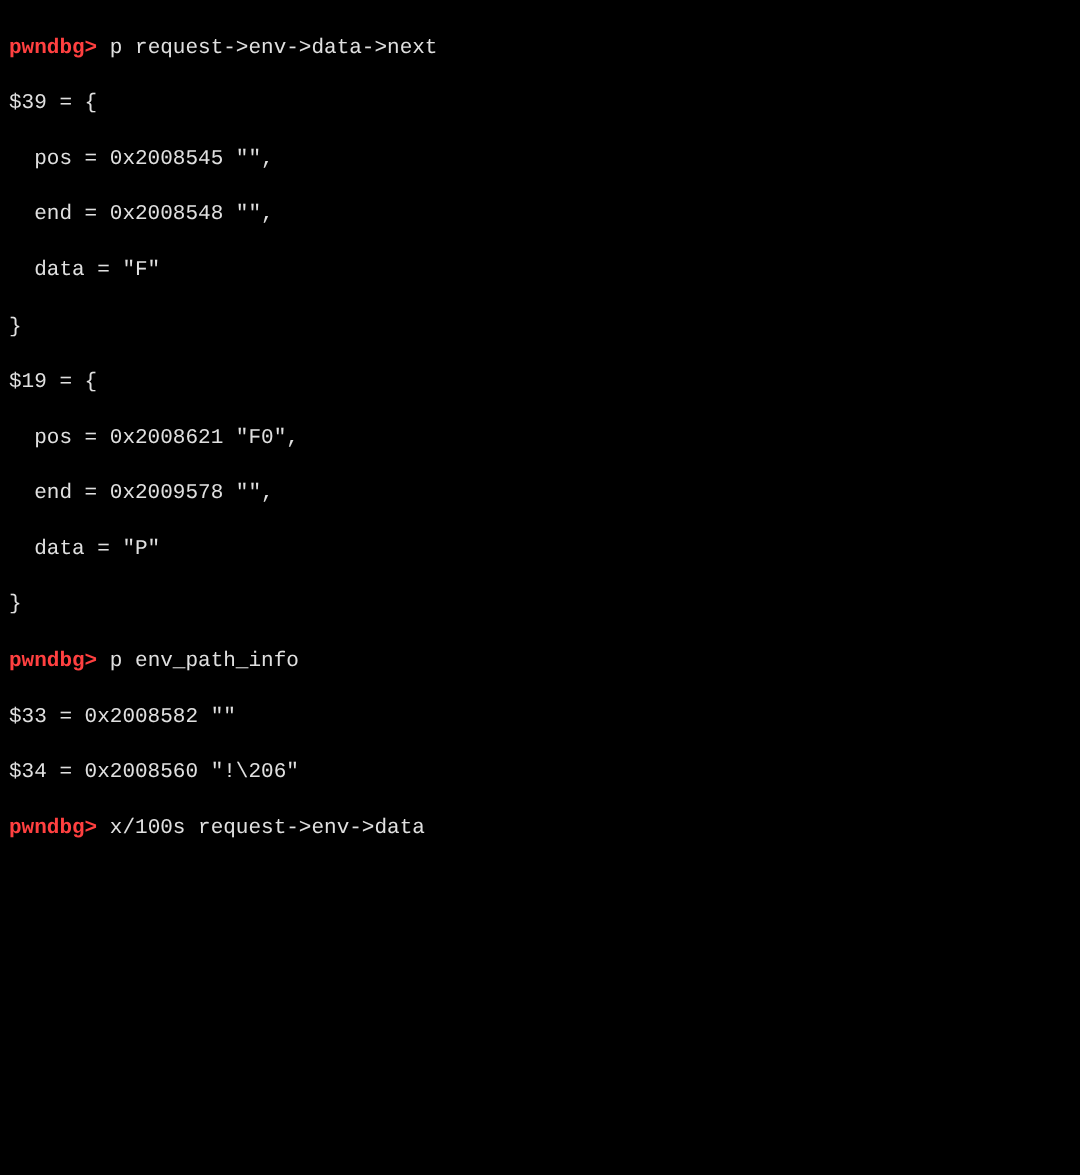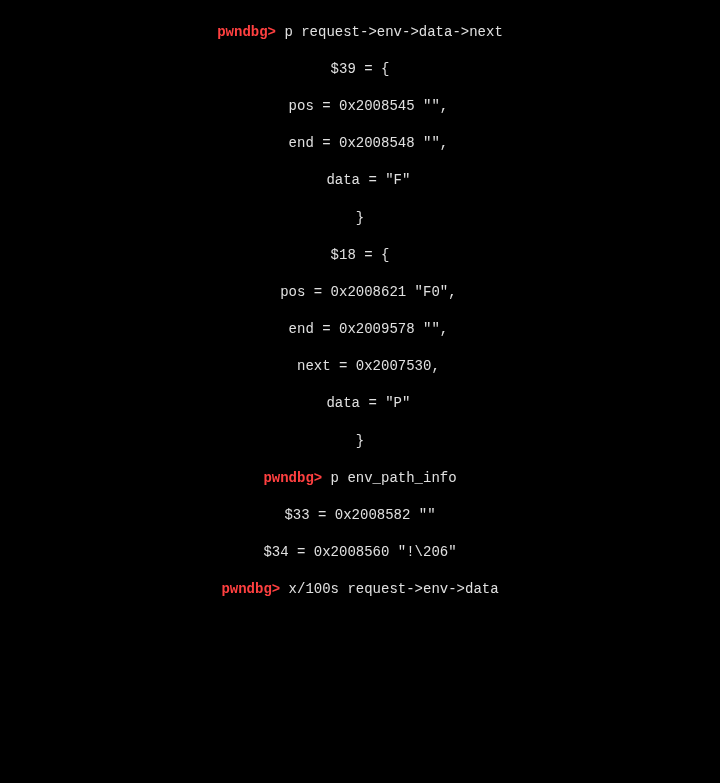--- a/index.html
+++ b/index.html
@@ -12,36 +12,35 @@
   }
   .terminal {
     font-family: "Courier New", Courier, monospace;
     font-size: 14px;
     line-height: 18.6px;
     color: #e0e0e0;
     white-space: pre;
     padding: 4px 6px;
   }
   .prompt { color: #ff4040; font-weight: bold; }
-  .line { display: block; text-align: center; }
+  .line { display: block; }
 </style>
 </head>
 <body>
 
 <div class="terminal">
 <span class="line"><span class="prompt">pwndbg&gt;</span><span> p request-&gt;env-&gt;data-&gt;next</span></span>
 <span class="line">$39 = {</span>
 <span class="line">  pos = 0x2008545 "",</span>
 <span class="line">  end = 0x2008548 "",</span>
 <span class="line">  data = "F"</span>
 <span class="line">}</span>
-<span class="line">$18 = {</span>
+<span class="line">$19 = {</span>
 <span class="line">  pos = 0x2008621 "F0",</span>
 <span class="line">  end = 0x2009578 "",</span>
-<span class="line">  next = 0x2007530,</span>
 <span class="line">  data = "P"</span>
 <span class="line">}</span>
 <span class="line"><span class="prompt">pwndbg&gt;</span><span> p env_path_info</span></span>
 <span class="line">$33 = 0x2008582 ""</span>
 <span class="line">$34 = 0x2008560 "!\206"</span>
 <span class="line"><span class="prompt">pwndbg&gt;</span><span> x/100s request-&gt;env-&gt;data</span></span>
 
 </div>
 
 </body></html>

